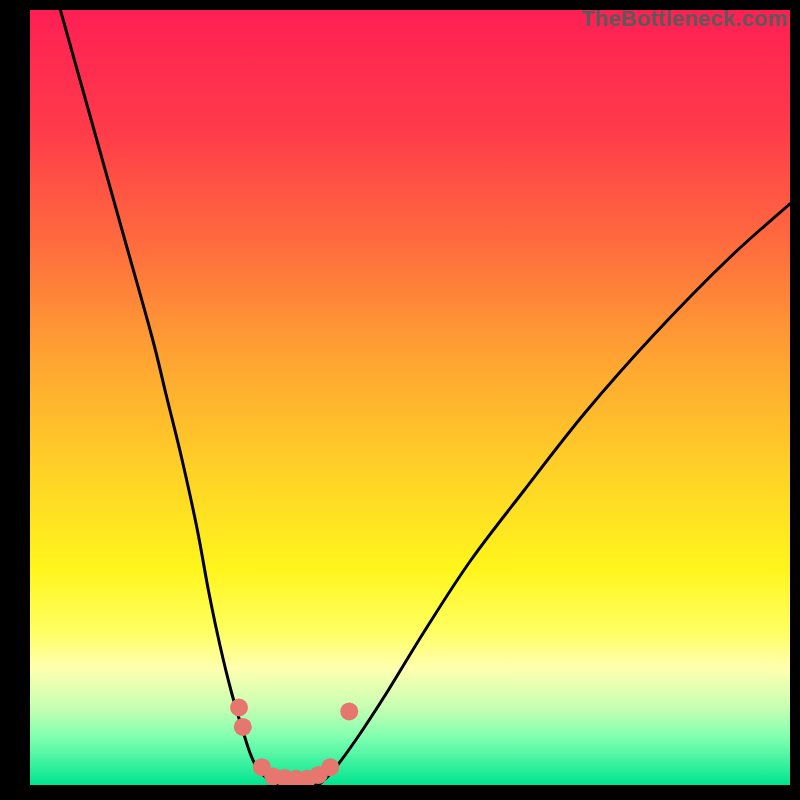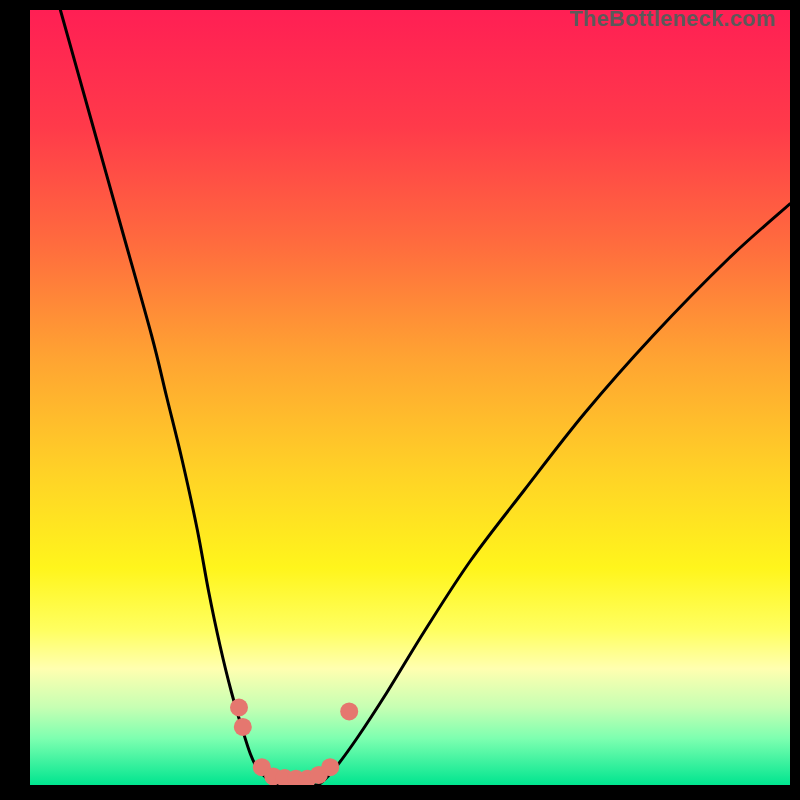--- a/index.html
+++ b/index.html
@@ -22,21 +22,21 @@
   .plot-area {
     position: absolute;
     left: 0;
     top: 0;
     width: 760px;
     height: 775px;
   }
   .watermark {
     position: absolute;
     top: 6px;
-    right: 24px;
+    right: 12px;
     color: #5a5a5a;
     font-size: 22px;
     font-weight: 600;
     z-index: 10;
     letter-spacing: 0.2px;
     text-align: right;
   }
 </style>
 </head>
 <body>

